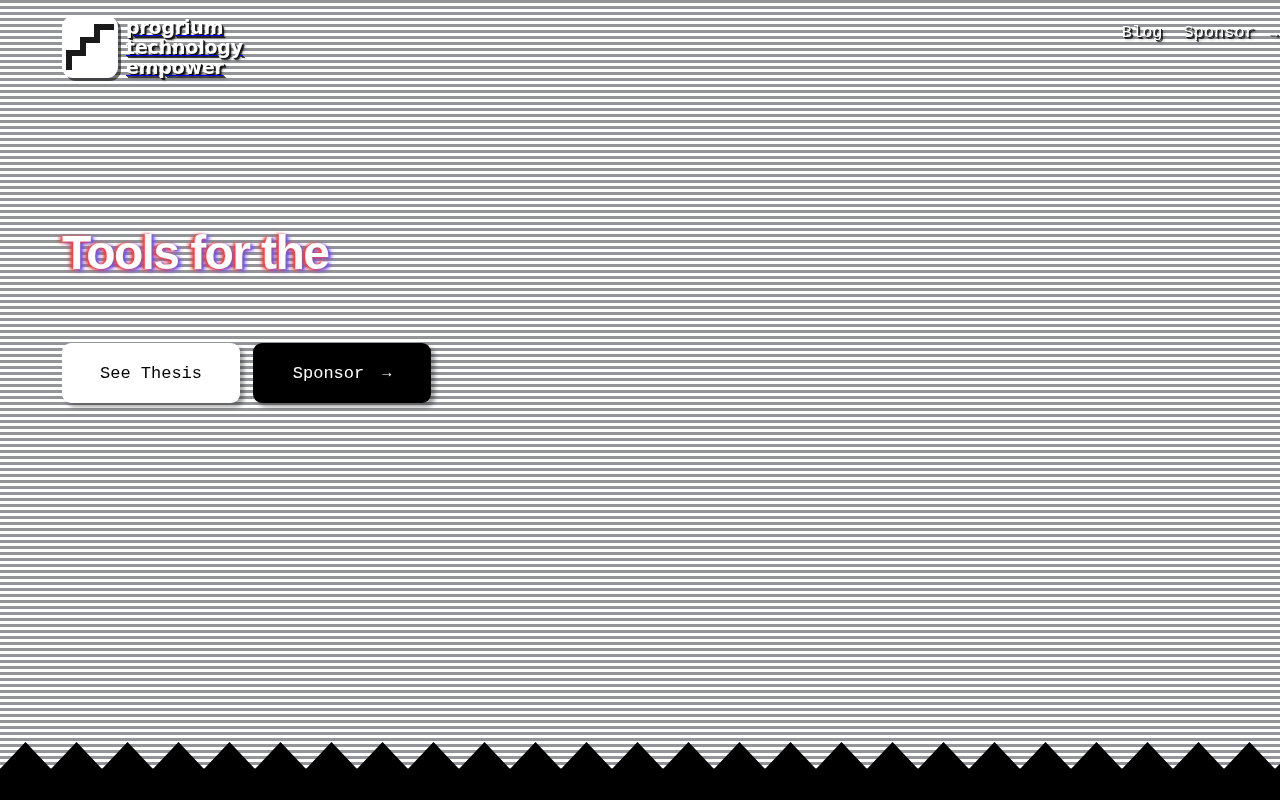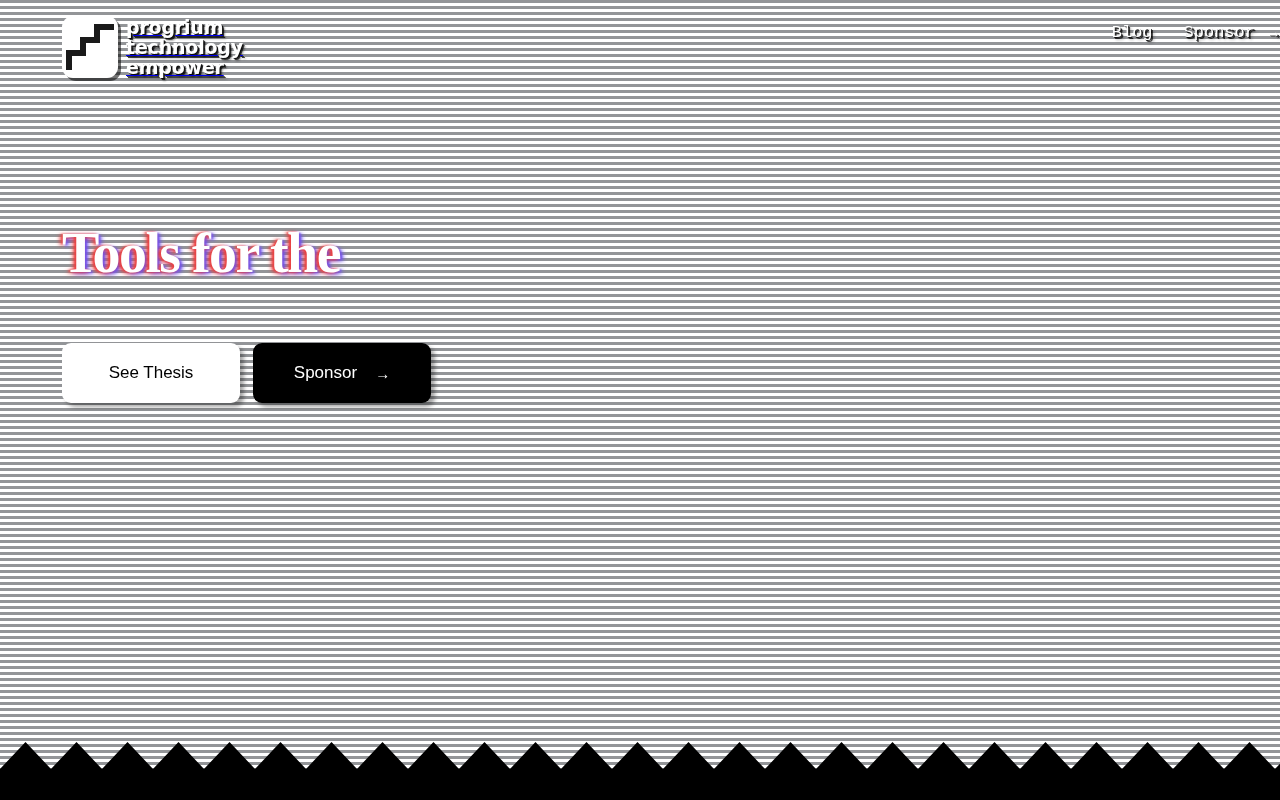--- a/index.html
+++ b/index.html
@@ -74,21 +74,21 @@
        1px 1px 0 rgba(0,0,0,0.72),
        3px 3px 2px rgba(0,0,0,0.35);
     letter-spacing:-0.2px;
     white-space:nowrap;
   }
   .brand-text > div { display:block; }
 
   #nav {
     display:flex;
     align-items:center;
-    gap:31px;
+    gap:21px;
     margin-top:-58px;
     margin-right:-28px;
   }
   .nav-link {
     font-family:"Liberation Mono","DejaVu Sans Mono",monospace;
     font-size:17px;
     color:#ffffff;
     text-decoration:none;
     white-space:nowrap;
     text-shadow:
@@ -102,23 +102,23 @@
   
   #hero {
     position:absolute;
     left:62px;
     top:212px;
     width:900px;
     z-index:4;
   }
 
   #headline {
-    font-family:Liberation Serif, serif;
+    font-family:Liberation Sans, sans-serif;
     font-weight:bold;
-    font-size:56px;
+    font-size:48px;
     line-height:82px;
     color:#ffffff;
     letter-spacing:-1.6px;
     text-shadow:
       -3px  1px 4px rgba(232, 60, 60, 0.95),
       -2px  0px 2px rgba(240, 90, 90, 0.85),
        3px  2px 4px rgba(110, 80, 235, 0.95),
        2px  1px 2px rgba(130,100,240, 0.85),
        0px  0px 1px rgba(255,255,255,0.9);
     white-space:pre-line;
@@ -139,21 +139,21 @@
   }
 
   #cta-row {
     margin-top:49px;
     display:flex;
     align-items:flex-start;
     gap:13px;
   }
 
   .btn {
-    font-family:Liberation Sans, sans-serif;
+    font-family:Liberation Mono, monospace;
     font-size:17px;
     border:none;
     border-radius:9px;
     height:60px;
     display:inline-flex;
     align-items:center;
     justify-content:center;
     cursor:pointer;
     box-shadow:4px 4px 4px rgba(0,0,0,0.35);
     white-space:nowrap;

